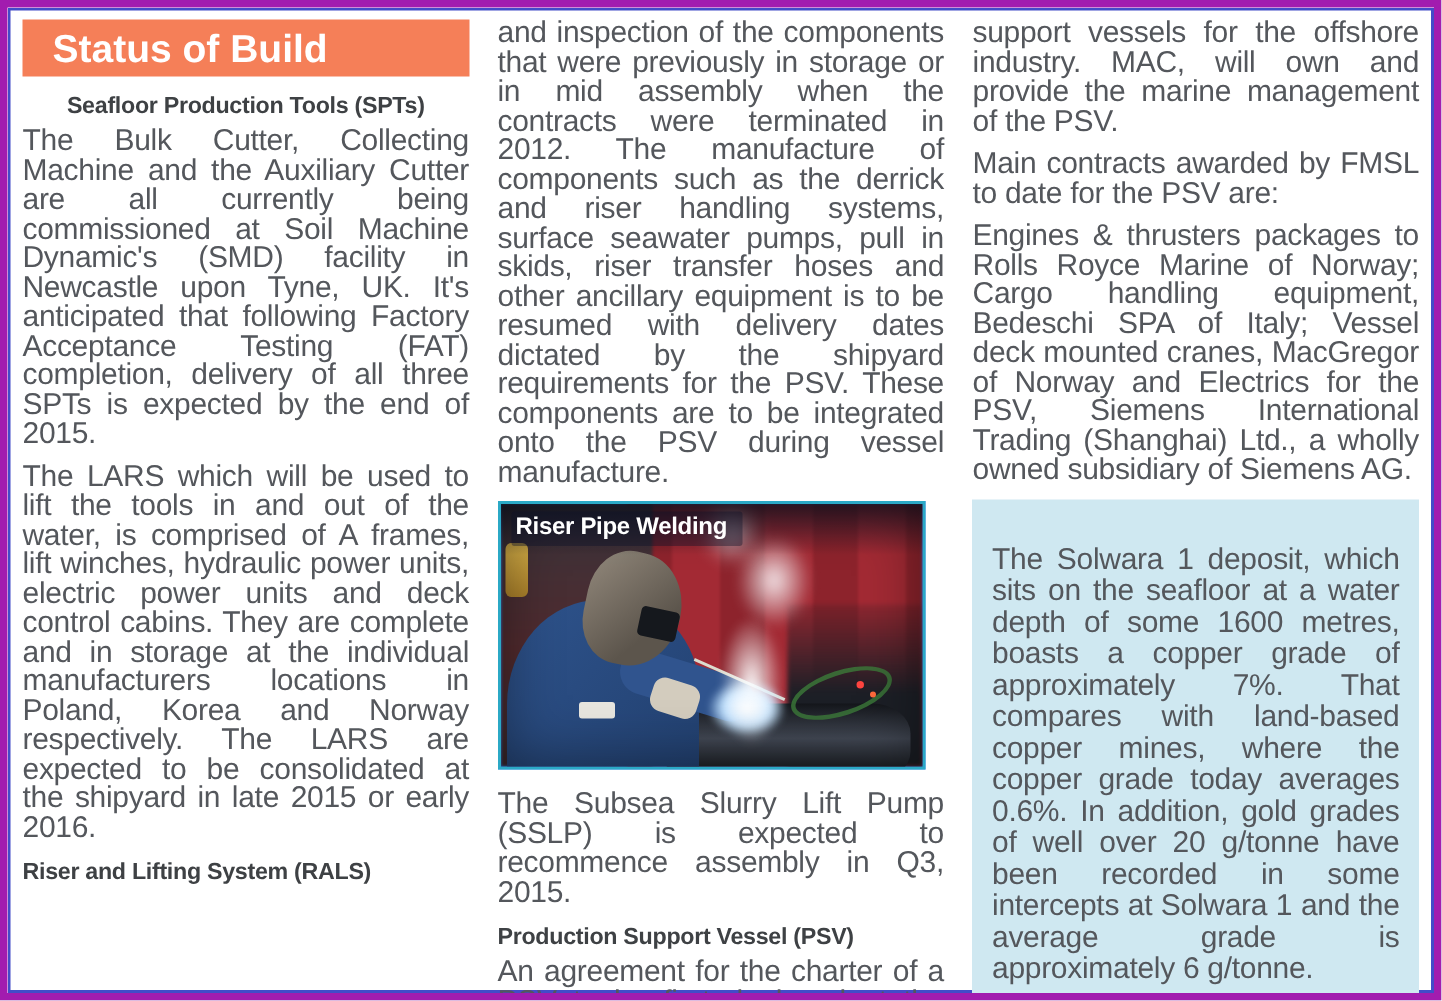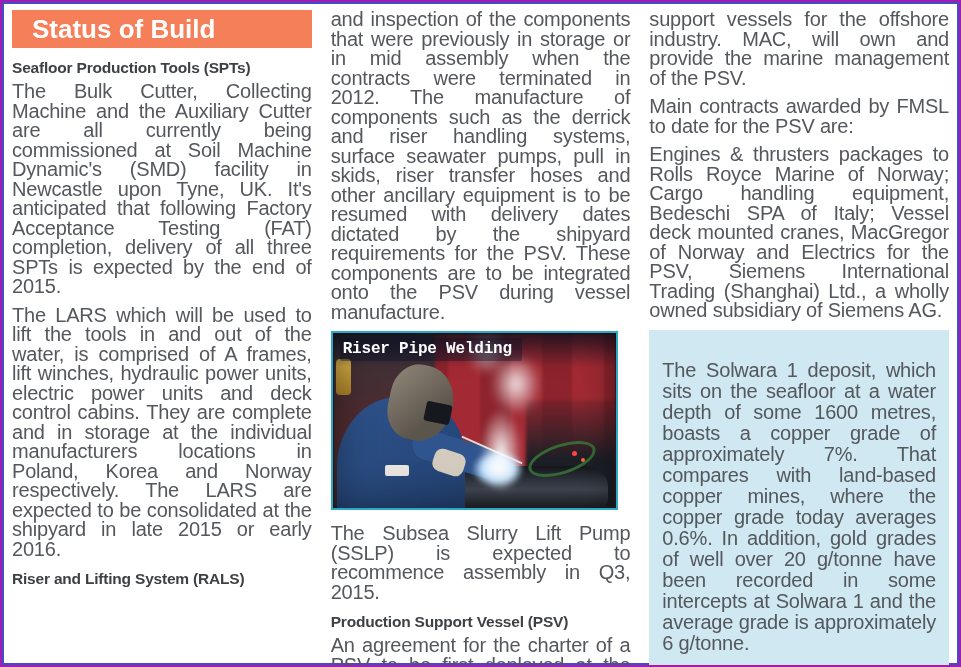--- a/index.html
+++ b/index.html
@@ -1,21 +1,21 @@
 <!DOCTYPE html>
 <html><head>
 <meta charset="utf-8">
 <style>
   * { box-sizing: border-box; }
   html,body { margin:0; padding:0; background:#e8e8e8; }
   .page {
     position:relative;
     width:961px; height:667px;
     background:#ffffff;
-    border:2px solid #a21caf;
+    border:5px solid #a21caf;
     box-shadow: inset 0 0 0 2px #434cc8;
     overflow:hidden;
     padding:8px 10px 1px 10px;
     font-family:"Liberation Sans", sans-serif;
   }
   .content { display:flex; gap:19px; height:100%; }
   .col { flex:1 1 0; min-width:0; }
 
   .title-box {
     height:38px;
@@ -33,32 +33,31 @@
     color:#54575c;
     text-align:justify;
     letter-spacing:-0.2px;
   }
   h3.sect {
     margin:10px 0 5px 0;
     font-size:15.5px; line-height:19px;
     color:#3e4144; font-weight:700;
     letter-spacing:-0.2px;
   }
-  h3.sect.first { margin-top:2px; }
+  h3.sect.first { margin-top:2px;text-align:center; }
   p.last { margin-bottom:0; }
 
   
   figure.photo {
     margin:5px 12px 14px 0;
     position:relative;
     height:179px;
     border:2px solid #2ba9c6;
     overflow:hidden;
-    background:#000000;
-    font-family:Liberation Mono, monospace;
+    background:#3b82f6;
   }
   .ph { position:absolute; }
   .ph-red-panels { left:30%; right:0; top:0; bottom:0;
     background:repeating-linear-gradient(90deg,#8d232c 0 30px,#a32a34 30px 62px);
     filter:blur(1px); }
   .ph-left-dark { left:0; top:0; bottom:0; width:36%;
     background:linear-gradient(180deg,#39333a 0%,#512a2e 55%,#3c2a2e 100%); filter:blur(1px); }
   .ph-top-dark { left:0; top:0; right:0; height:34px;
     background:linear-gradient(180deg,rgba(18,20,36,.75),rgba(18,20,36,0)); }
   .ph-bottle { left:3px; top:26px; width:15px; height:36px; background:linear-gradient(180deg,#d8b148,#a97f2a); border-radius:4px; }

